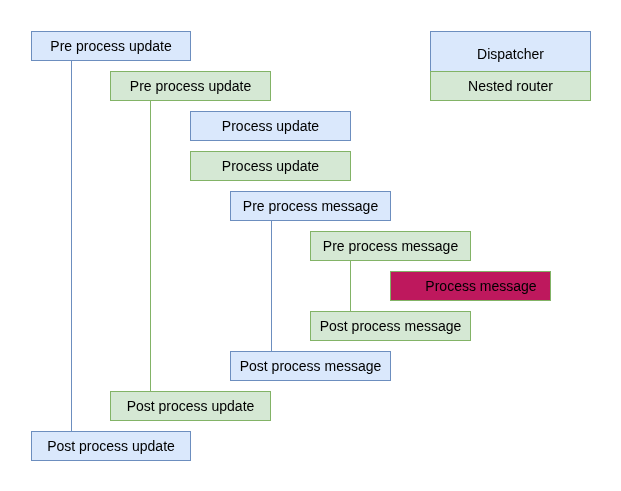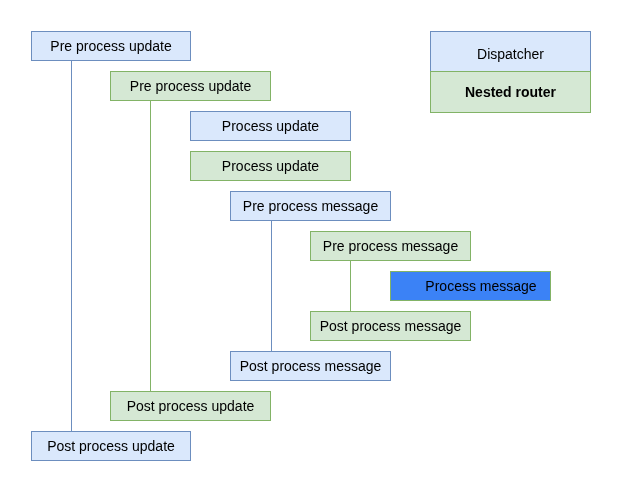--- a/index.html
+++ b/index.html
@@ -55,37 +55,37 @@
       </div>
       <div class="node" style="left: 190px; top: 151px; width: 161px; height: 30px; background: rgb(213, 232, 212); border-color: rgb(130, 179, 102);">
         <span>Process update</span>
       </div>
       <div class="node" style="left: 230px; top: 191px; width: 161px; height: 30px; background: rgb(218, 232, 252); border-color: rgb(108, 142, 191);">
         <span>Pre process message</span>
       </div>
       <div class="node" style="left: 310px; top: 231px; width: 161px; height: 30px; background: rgb(213, 232, 212); border-color: rgb(130, 179, 102);">
         <span>Pre process message</span>
       </div>
-      <div class="node" style="left: 390px; top: 271px; width: 161px; height: 30px; background: #3b82f6; border-color: rgb(130, 179, 102); padding-left: 21px;">
+      <div class="node" style="left: 390px; top: 271px; width: 161px; height: 30px; background: #be185d; border-color: rgb(130, 179, 102); padding-left: 21px;">
         <span>Process message</span>
       </div>
       <div class="node" style="left: 310px; top: 311px; width: 161px; height: 30px; background: rgb(213, 232, 212); border-color: rgb(130, 179, 102);">
         <span>Post process message</span>
       </div>
       <div class="node" style="left: 230px; top: 351px; width: 161px; height: 30px; background: rgb(218, 232, 252); border-color: rgb(108, 142, 191);">
         <span>Post process message</span>
       </div>
       <div class="node" style="left: 110px; top: 391px; width: 161px; height: 30px; background: rgb(213, 232, 212); border-color: rgb(130, 179, 102);">
         <span>Post process update</span>
       </div>
       <div class="node" style="left: 31px; top: 431px; width: 160px; height: 30px; background: rgb(218, 232, 252); border-color: rgb(108, 142, 191);">
         <span>Post process update</span>
       </div>
     </div>
   <div>
       <div class="node" style="left: 430px; top: 31px; width: 161px; height: 46px; background: rgb(218, 232, 252); border-color: rgb(108, 142, 191);">
         <span>Dispatcher</span>
       </div>
-      <div class="node" style="left: 430px; top: 71px; width: 161px; height: 42px; background: rgb(213, 232, 212); border-color: rgb(130, 179, 102); font-weight: bold;">
+      <div class="node" style="left: 430px; top: 71px; width: 161px; height: 30px; background: rgb(213, 232, 212); border-color: rgb(130, 179, 102);">
         <span>Nested router</span>
       </div>
     </div>
 </div>
 
 </body></html>

